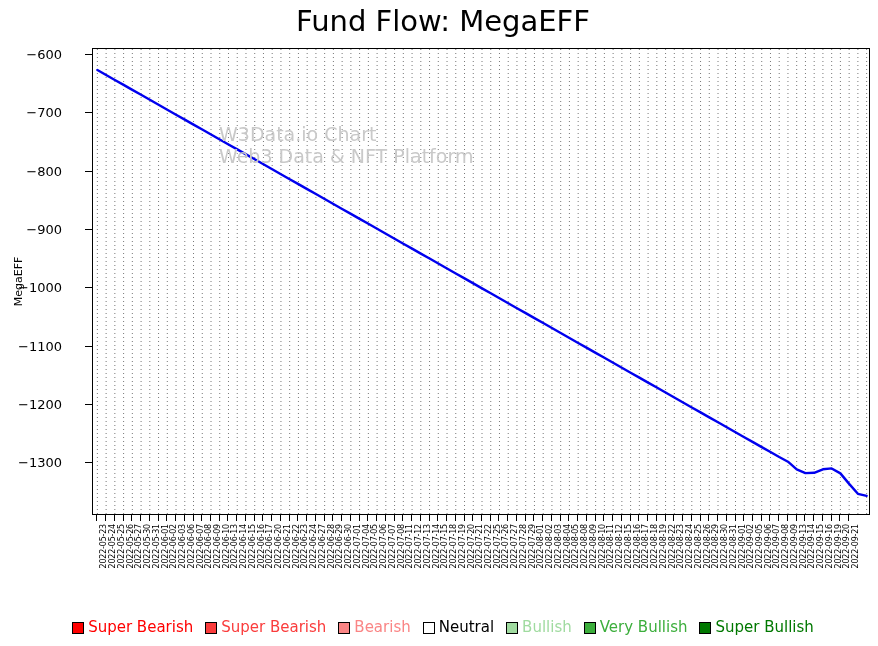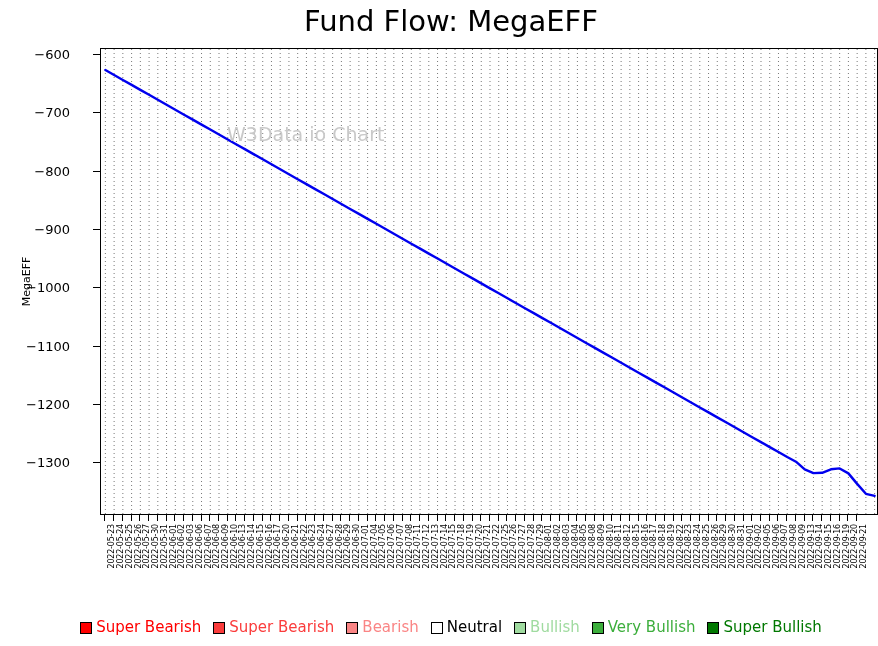--- a/index.html
+++ b/index.html
@@ -9,21 +9,21 @@
   }
   body {
     width: 878px;
     height: 646px;
     font-family: "DejaVu Sans", sans-serif;
     overflow: hidden;
     position: relative;
   }
   #figure {
     position: absolute;
-    left: 12px; top: 0;
+    left: 4px; top: 0;
     width: 856px;
     height: 646px;
   }
   .chart-title {
     position: absolute;
     left: 0;
     top: 4px;
     width: 878px;
     text-align: center;
     font-size: 29px;
@@ -445,20 +445,21 @@
           <line x1="747.4044943820224" x2="747.4044943820224" y1="0" y2="467" stroke="#555555" stroke-width="0.8" stroke-dasharray="1,3"></line>
           <line x1="756.1460674157304" x2="756.1460674157304" y1="0" y2="467" stroke="#555555" stroke-width="0.8" stroke-dasharray="1,3"></line>
           <line x1="764.8876404494382" x2="764.8876404494382" y1="0" y2="467" stroke="#555555" stroke-width="0.8" stroke-dasharray="1,3"></line>
           <line x1="773.629213483146" x2="773.629213483146" y1="0" y2="467" stroke="#555555" stroke-width="0.8" stroke-dasharray="1,3"></line>
         </g>
       <g id="series-group">
           <polyline points="4.37,21.02 13.11,25.98 21.85,30.94 30.60,35.90 39.34,40.86 48.08,45.82 56.82,50.79 65.56,55.75 74.30,60.71 83.04,65.67 91.79,70.63 100.53,75.60 109.27,80.56 118.01,85.52 126.75,90.48 135.49,95.44 144.24,100.40 152.98,105.37 161.72,110.33 170.46,115.29 179.20,120.25 187.94,125.21 196.69,130.18 205.43,135.14 214.17,140.10 222.91,145.06 231.65,150.02 240.39,154.99 249.13,159.95 257.88,164.91 266.62,169.87 275.36,174.83 284.10,179.80 292.84,184.76 301.58,189.72 310.33,194.68 319.07,199.64 327.81,204.60 336.55,209.57 345.29,214.53 354.03,219.49 362.78,224.45 371.52,229.41 380.26,234.38 389.00,239.34 397.74,244.30 406.48,249.26 415.22,254.22 423.97,259.19 432.71,264.15 441.45,269.11 450.19,274.07 458.93,279.03 467.67,283.99 476.42,288.96 485.16,293.92 493.90,298.88 502.64,303.84 511.38,308.80 520.12,313.77 528.87,318.73 537.61,323.69 546.35,328.65 555.09,333.61 563.83,338.57 572.57,343.54 581.31,348.50 590.06,353.46 598.80,358.42 607.54,363.38 616.28,368.35 625.02,373.31 633.76,378.27 642.51,383.23 651.25,388.19 659.99,393.16 668.73,398.12 677.47,403.08 686.21,408.04 694.96,412.71 703.70,420.30 712.44,424.09 721.18,423.80 729.92,420.30 738.66,419.42 747.40,424.39 756.15,434.89 764.89,444.82 773.63,446.82" fill="none" stroke="#0000ee" stroke-width="2.4" stroke-linejoin="round" stroke-linecap="round"></polyline>
         </g>
     </svg>
     <div class="watermark" id="wm1">W3Data.io Chart</div>
+    <div class="watermark" id="wm2">Web3 Data &amp; NFT Platform</div>
   </div>
 
   <div id="legend">
       <div class="legend-entry">
         <span class="legend-swatch" style="background: rgb(255, 0, 0);"></span>
         <span class="legend-text" style="color: rgb(255, 0, 0);">Super Bearish</span>
       </div>
       <div class="legend-entry">
         <span class="legend-swatch" style="background: rgb(250, 60, 60);"></span>
         <span class="legend-text" style="color: rgb(250, 60, 60);">Super Bearish</span>

